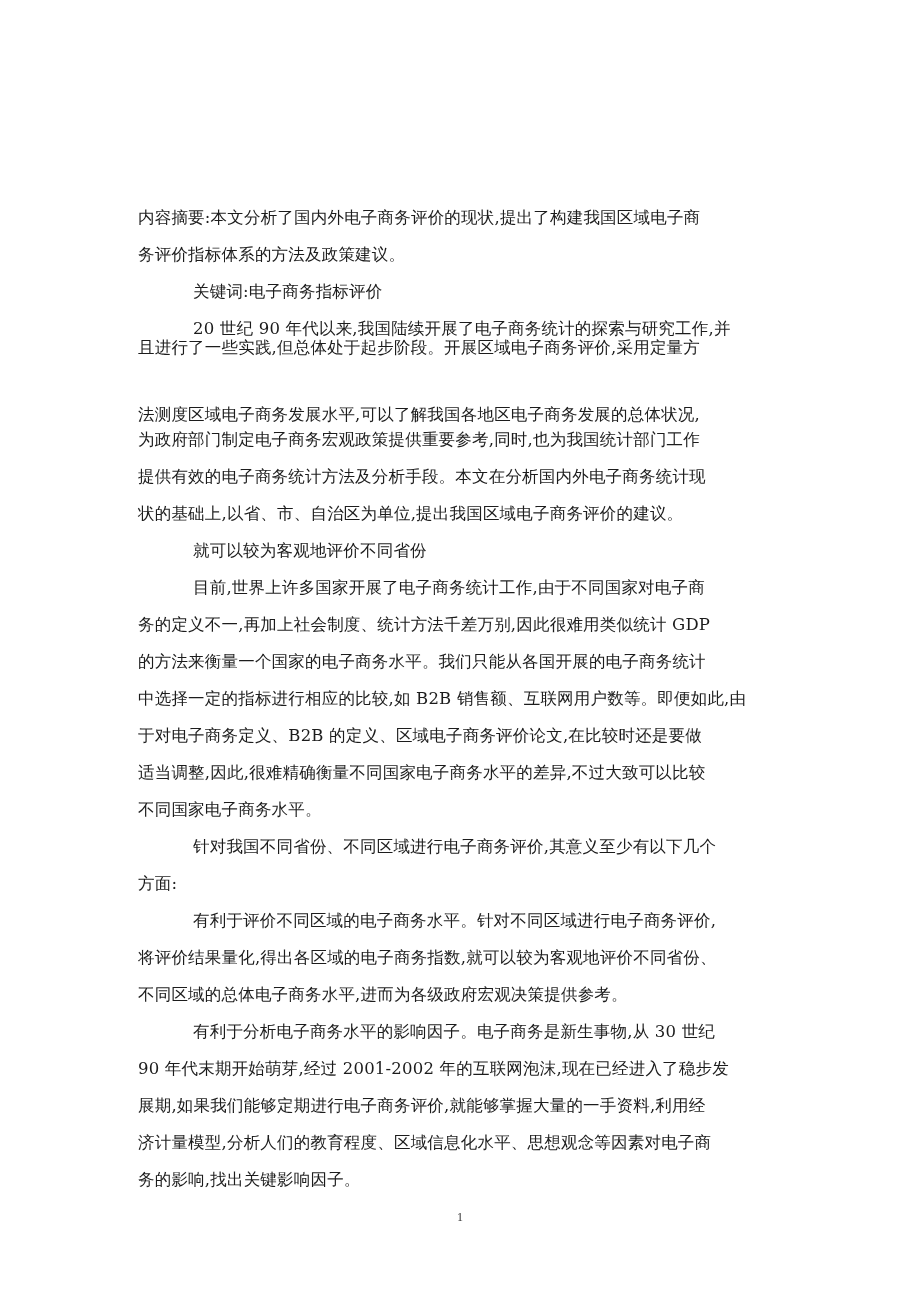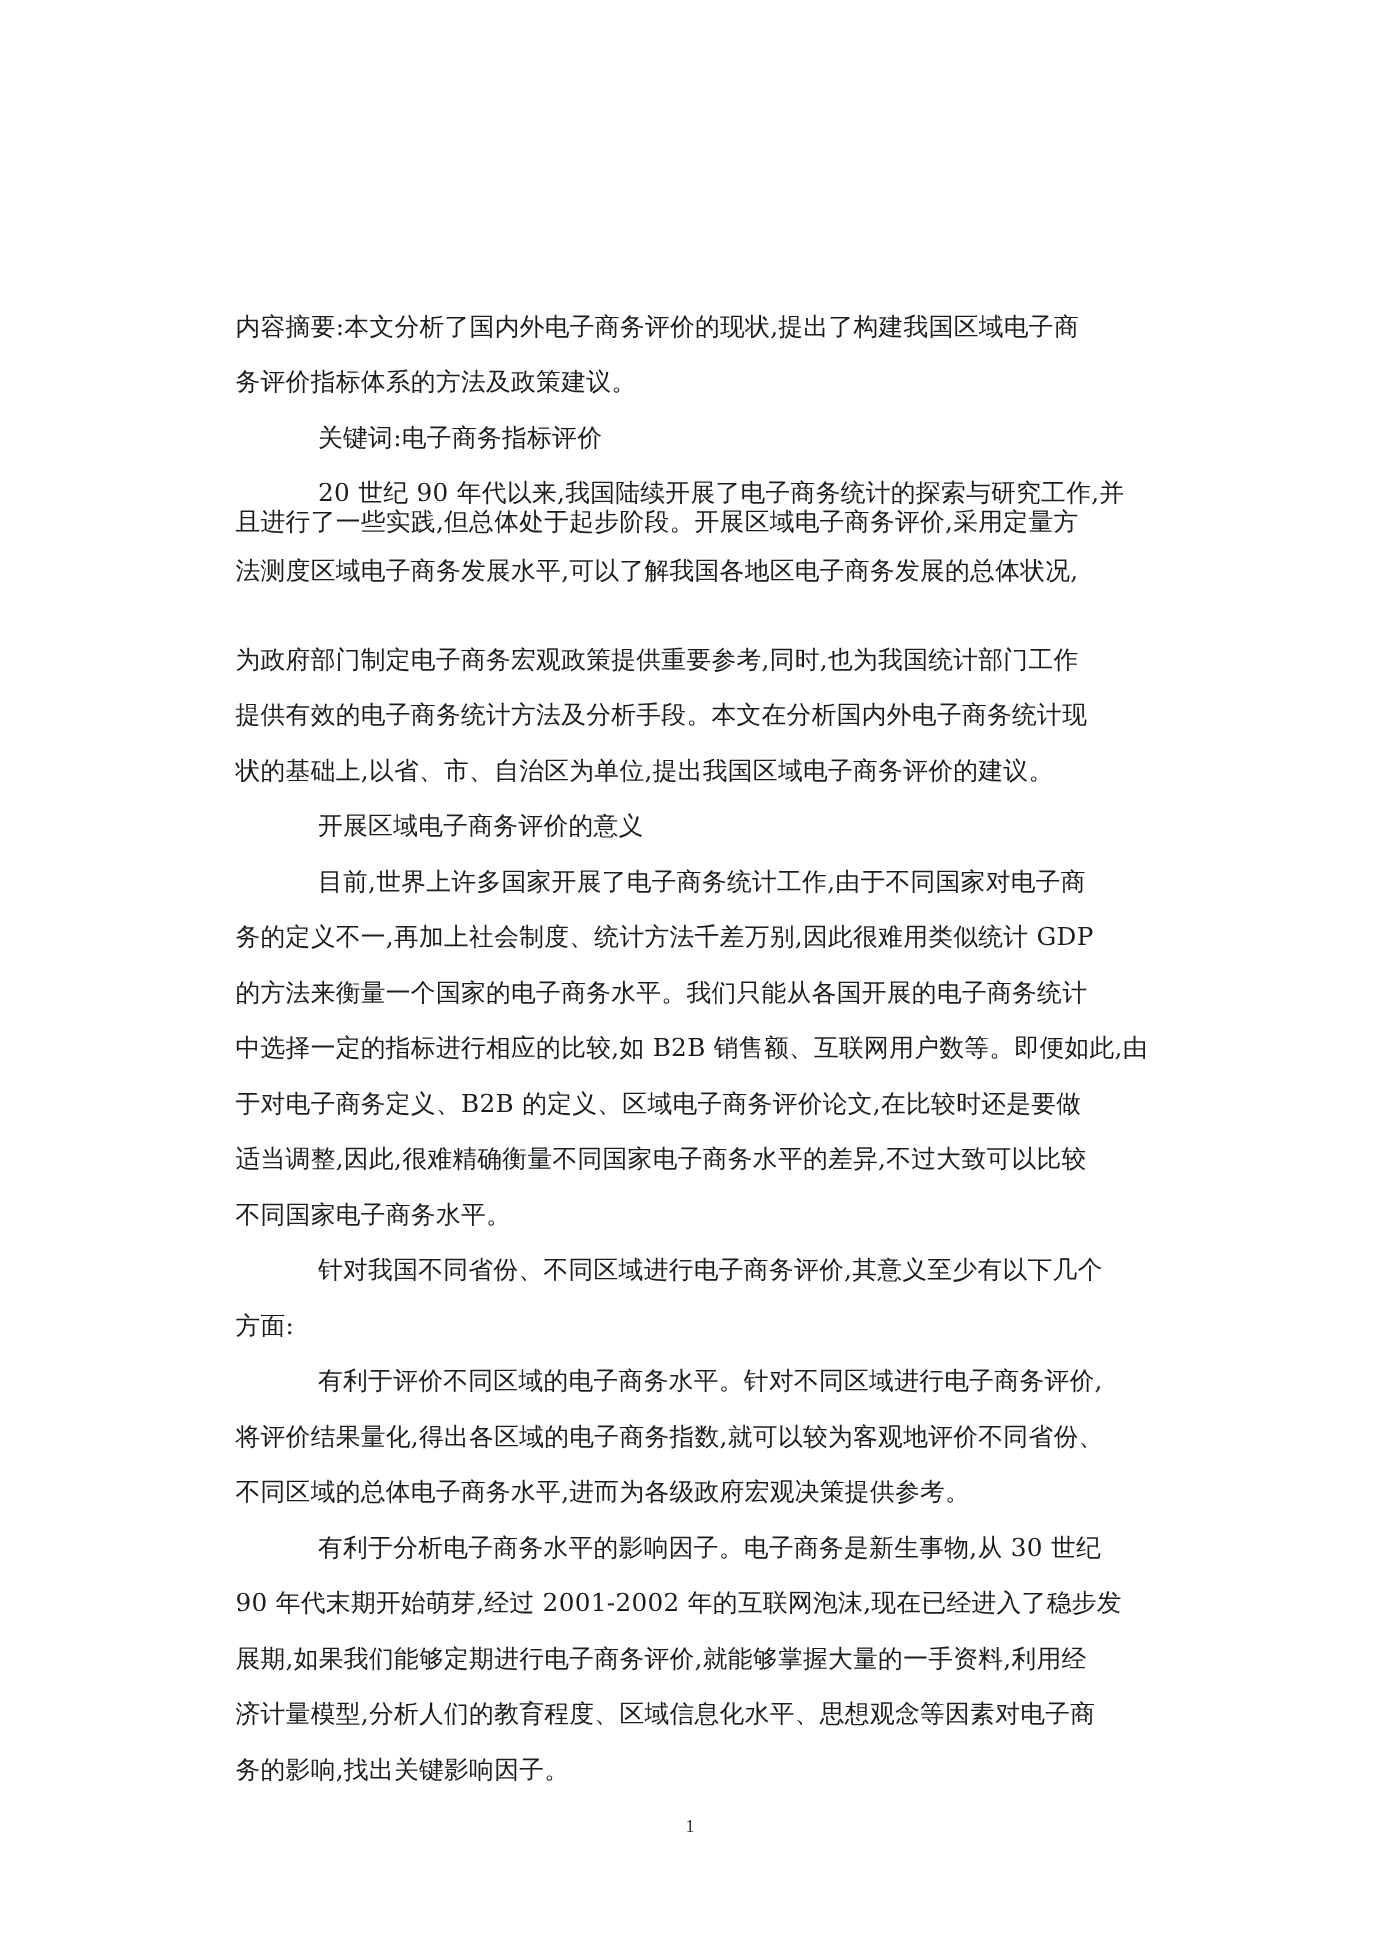--- a/index.html
+++ b/index.html
@@ -34,21 +34,20 @@
       letter-spacing: 1px;
       line-height: 32px;
     }
     .line {
       position: absolute;
       white-space: nowrap;
       font-size: 16.5px;
       line-height: 22px;
       color: #1c1c1c;
       letter-spacing: 0.2px;
-      margin-left: 19px;
     }
     .page-number {
       position: absolute;
       left: 0;
       top: 1210px;
       width: 920px;
       text-align: center;
       font-size: 12px;
       color: #333333;
       font-family: "Liberation Serif", serif;
@@ -58,25 +57,25 @@
 <body>
 
 <div class="page">
 
   <div id="body-lines">
     <div class="line" style="left:138px; top:207px;">内容摘要:本文分析了国内外电子商务评价的现状,提出了构建我国区域电子商</div>
     <div class="line" style="left:138px; top:244px;">务评价指标体系的方法及政策建议。</div>
     <div class="line" style="left:193px; top:281px;">关键词:电子商务指标评价</div>
     <div class="line" style="left:193px; top:318px;">20 世纪 90 年代以来,我国陆续开展了电子商务统计的探索与研究工作,并</div>
     <div class="line" style="left:138px; top:337px;">且进行了一些实践,但总体处于起步阶段。开展区域电子商务评价,采用定量方</div>
-    <div class="line" style="left:138px; top:370px;">法测度区域电子商务发展水平,可以了解我国各地区电子商务发展的总体状况,</div>
+    <div class="line" style="left:138px; top:404px;">法测度区域电子商务发展水平,可以了解我国各地区电子商务发展的总体状况,</div>
     <div class="line" style="left:138px; top:429px;">为政府部门制定电子商务宏观政策提供重要参考,同时,也为我国统计部门工作</div>
     <div class="line" style="left:138px; top:466px;">提供有效的电子商务统计方法及分析手段。本文在分析国内外电子商务统计现</div>
     <div class="line" style="left:138px; top:503px;">状的基础上,以省、市、自治区为单位,提出我国区域电子商务评价的建议。</div>
-    <div class="line" style="left:193px; top:540px;">开展区域电子商务评价的意义</div>
+    <div class="line" style="left:193px; top:540px;">就可以较为客观地评价不同省份</div>
     <div class="line" style="left:193px; top:577px;">目前,世界上许多国家开展了电子商务统计工作,由于不同国家对电子商</div>
     <div class="line" style="left:138px; top:614px;">务的定义不一,再加上社会制度、统计方法千差万别,因此很难用类似统计 GDP</div>
     <div class="line" style="left:138px; top:651px;">的方法来衡量一个国家的电子商务水平。我们只能从各国开展的电子商务统计</div>
     <div class="line" style="left:138px; top:688px;">中选择一定的指标进行相应的比较,如 B2B 销售额、互联网用户数等。即便如此,由</div>
     <div class="line" style="left:138px; top:725px;">于对电子商务定义、B2B 的定义、区域电子商务评价论文,在比较时还是要做</div>
     <div class="line" style="left:138px; top:762px;">适当调整,因此,很难精确衡量不同国家电子商务水平的差异,不过大致可以比较</div>
     <div class="line" style="left:138px; top:799px;">不同国家电子商务水平。</div>
     <div class="line" style="left:193px; top:836px;">针对我国不同省份、不同区域进行电子商务评价,其意义至少有以下几个</div>
     <div class="line" style="left:138px; top:873px;">方面:</div>
     <div class="line" style="left:193px; top:910px;">有利于评价不同区域的电子商务水平。针对不同区域进行电子商务评价,</div>

